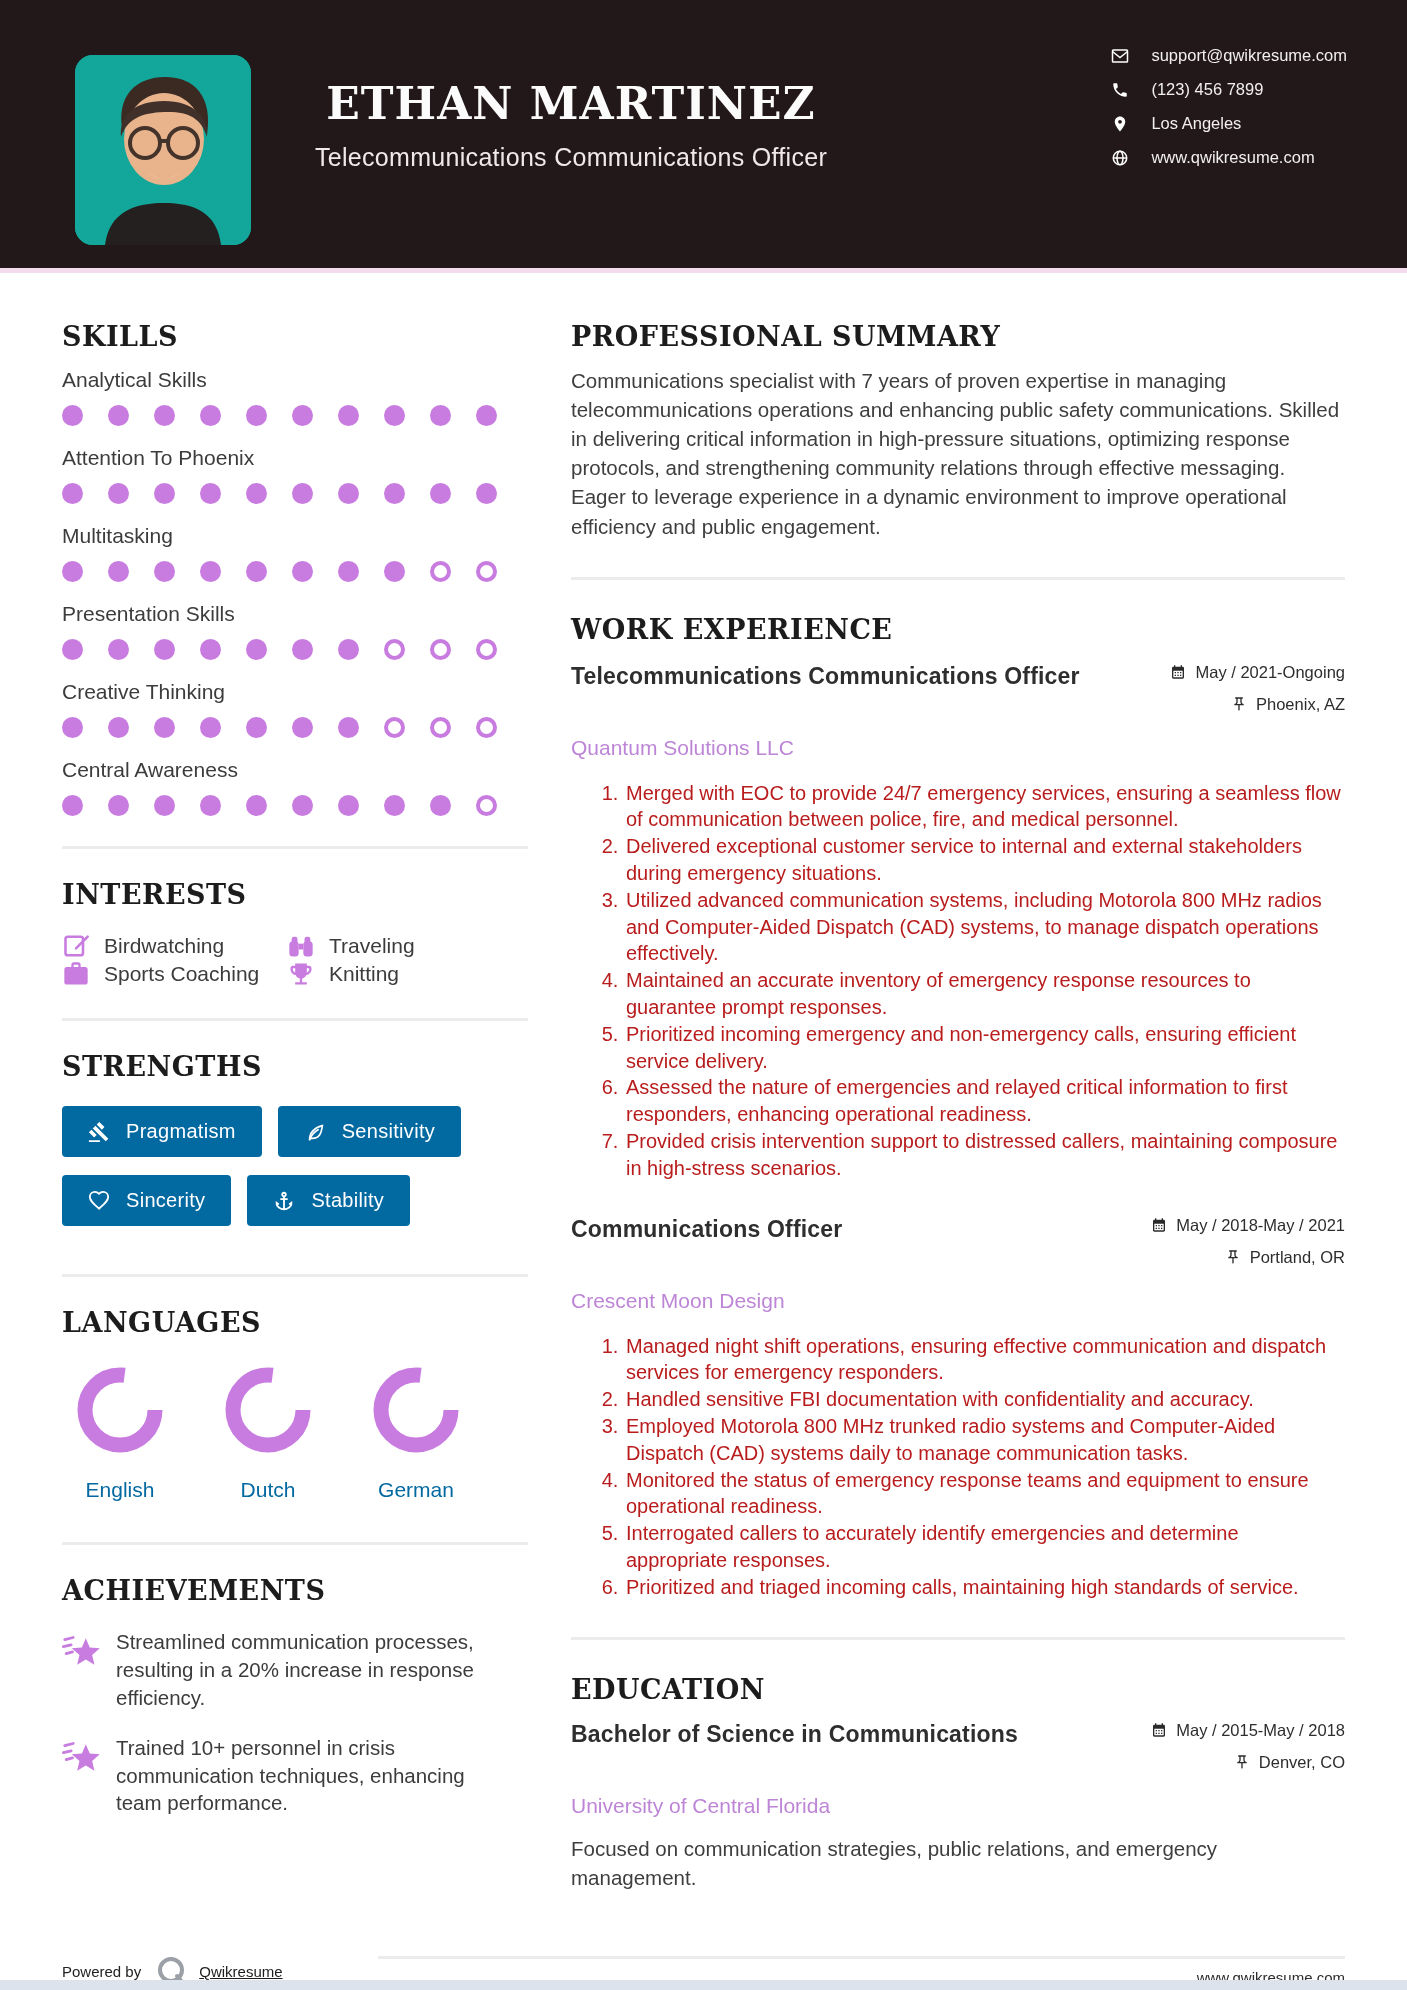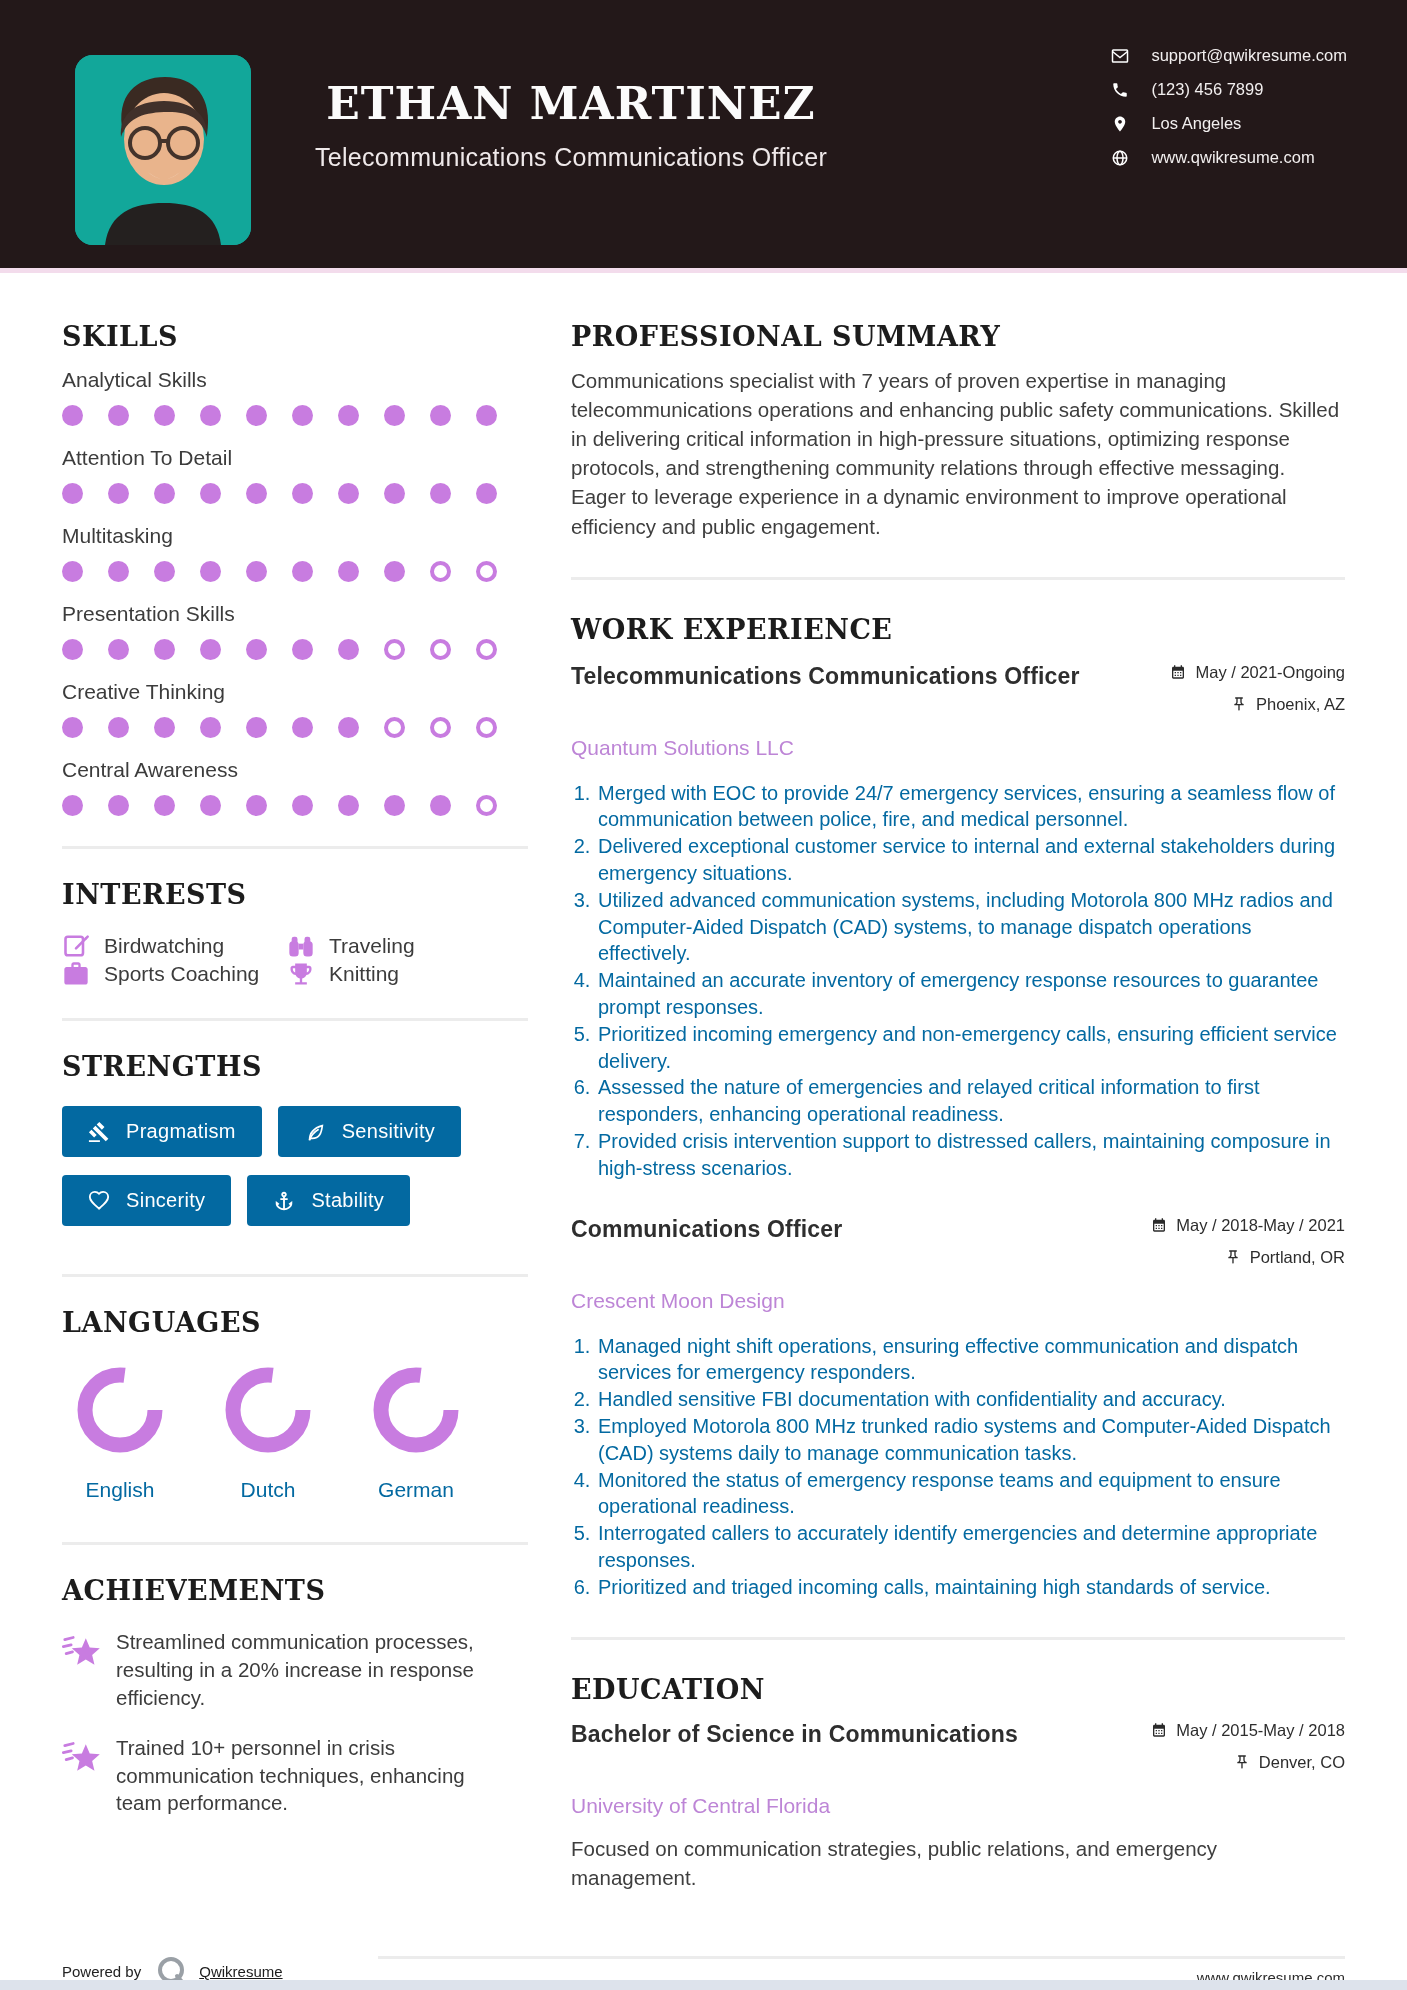--- a/index.html
+++ b/index.html
@@ -61,21 +61,21 @@
   .summary-text{font-size:20.5px;line-height:1.42;color:#3e3e3e;margin:6px 0 0 0;}
   .job{margin-top:28px;}
   .job-head{display:flex;justify-content:space-between;align-items:flex-start;}
   .role{font-size:23px;font-weight:bold;color:#2e2e2e;letter-spacing:.2px;}
   .meta{flex:none;margin-left:20px;text-align:right;}
   .meta-row{display:flex;justify-content:flex-end;align-items:center;font-size:16.5px;color:#2d2d2d;margin-bottom:13px;white-space:nowrap;}
   .meta-row .micon{width:16px;height:16px;margin-right:9px;display:inline-flex;flex:none;}
   .micon svg{width:100%;height:100%;}
   .company{font-size:21px;color:#bd85d6;margin-top:9px;}
   ol.bullets{margin:20px 0 0 0;padding-left:25px;}
-  ol.bullets li{font-size:20px;line-height:1.34;color:#0369a1;padding-left:2px;}
+  ol.bullets li{font-size:20px;line-height:1.34;color:#b91c1c;padding-left:2px;margin-left:28px;}
   .edu-note{font-size:20.5px;line-height:1.42;color:#3e3e3e;margin-top:16px;}
 
   
   .footer{display:flex;align-items:center;padding:0 62px;margin-top:42px;}
   .powered{font-size:15px;color:#222;}
   .qlogo{width:34px;height:34px;margin:0 10px 0 14px;display:inline-flex;}
   .brand{font-size:15px;color:#1d1d1d;text-decoration:underline;}
   .footer-right{flex:1;margin-left:95px;border-top:3px solid #ececec;padding-top:10px;text-align:right;font-size:15px;color:#2c2c2c;}
   .bottom-strip{position:absolute;bottom:0;left:0;width:100%;height:10px;background:#dde3ec;}
 </style>
@@ -154,21 +154,21 @@
             <span class="dot filled"></span>
             <span class="dot filled"></span>
             <span class="dot filled"></span>
             <span class="dot filled"></span>
             <span class="dot filled"></span>
             <span class="dot filled"></span>
             <span class="dot filled"></span>
           </div>
       </div>
       <div>
-        <div class="skill-name">Attention To Detail</div>
+        <div class="skill-name">Attention To Phoenix</div>
         <div class="dots">
             <span class="dot filled"></span>
             <span class="dot filled"></span>
             <span class="dot filled"></span>
             <span class="dot filled"></span>
             <span class="dot filled"></span>
             <span class="dot filled"></span>
             <span class="dot filled"></span>
             <span class="dot filled"></span>
             <span class="dot filled"></span>

